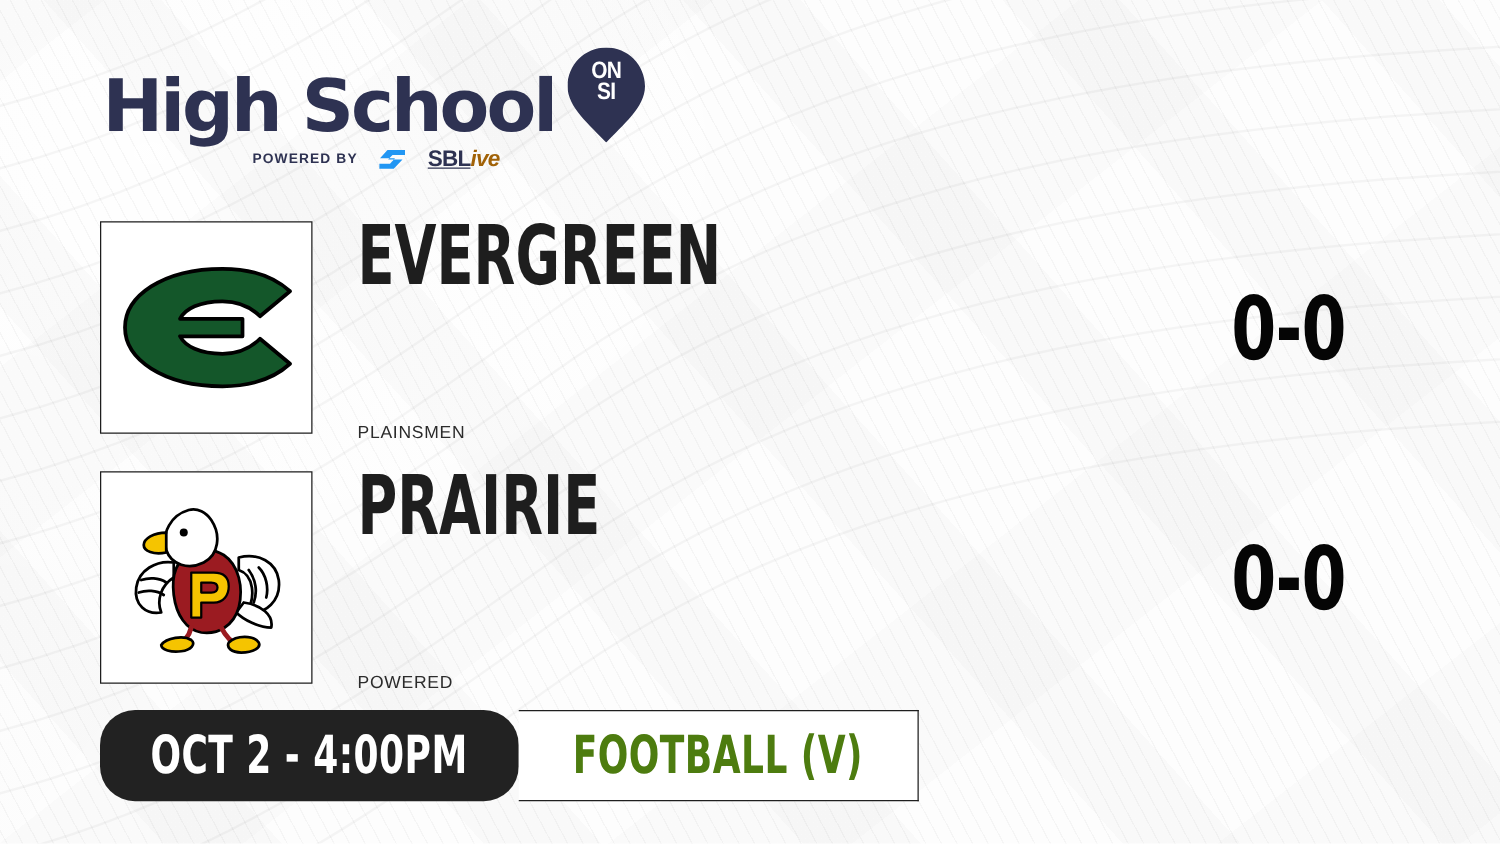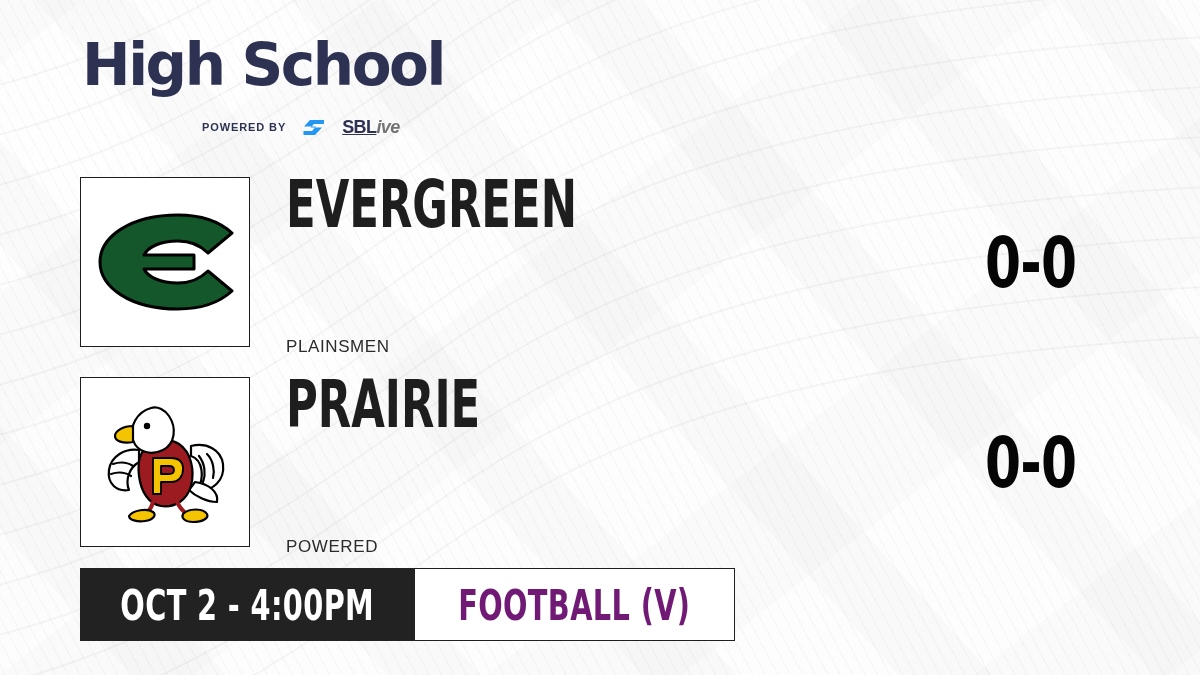--- a/index.html
+++ b/index.html
@@ -75,23 +75,22 @@
   
   .brand {
     position: absolute;
     left: 82px;
     top: 36px;
     width: 420px;
   }
 
   .brand-row {
     display: flex;
-    align-items: flex-start;
+    align-items: flex-end;
     gap: 10px;
-    flex-direction: column;
   }
 
   .brand-word {
     font-family: "DejaVu Sans", sans-serif;
     font-size: 58px;
     font-weight: 700;
     letter-spacing: -2.4px;
     color: #2e3252;
     line-height: 1;
     white-space: nowrap;
@@ -115,21 +114,21 @@
     font-size: 19px;
     line-height: 17px;
     letter-spacing: -0.5px;
     transform: scaleX(0.88);
   }
 
   .powered {
     display: flex;
     align-items: center;
     gap: 17px;
-    margin-top: 24px;
+    margin-top: 4px;
     margin-left: 120px;
   }
   .powered-label {
     font-size: 11px;
     font-weight: 700;
     letter-spacing: 0.9px;
     color: #2e3252;
   }
   .sbl-mark {
     display: inline-block;
@@ -139,21 +138,21 @@
   }
   .sbl-mark svg { width: 100%; height: 100%; display: block; }
   .sbl-word {
     font-size: 18px;
     font-weight: 700;
     letter-spacing: -0.6px;
     line-height: 1;
     white-space: nowrap;
   }
   .sbl-a { color: #2e3252; text-decoration: underline; }
-  .sbl-b { color: #737373; font-style: italic; }
+  .sbl-b { color: #a16207; font-style: italic; }
 
   
   .team-row {
     position: absolute;
     left: 0; right: 4px;
     height: 200px;
   }
   .team-row.row-1 { top: 163px; }
   .team-row.row-2 { top: 363px; }
 
@@ -192,21 +191,21 @@
     letter-spacing: 0px;
     transform: scaleX(0.70) scaleY(1.06);
     transform-origin: left top;
     white-space: nowrap;
   }
 
   .team-mascot {
     position: absolute;
     top: 174px;
     left: 0;
-    font-size: 17px;
+    font-size: 14px;
     font-weight: 400;
     letter-spacing: 0.6px;
     color: #2b2b2b;
     white-space: nowrap;
   }
 
   .score {
     position: absolute;
     left: 848px;
     top: 0;
@@ -236,24 +235,25 @@
     display: flex;
     align-items: stretch;
   }
   .banner-date {
     background: #222222;
     color: #ffffff;
     display: flex;
     align-items: center;
     justify-content: center;
     width: 335px;
+    border-radius: 28px;
   }
   .banner-sport {
     background: #ffffff;
-    color: #701a75;
+    color: #4d7c0f;
     border: 1.5px solid #1f1f1f;
     border-left: none;
     display: flex;
     align-items: center;
     justify-content: center;
     width: 320px;
   }
   .banner-txt {
     font-family: "DejaVu Sans", sans-serif;
     font-size: 40px;
@@ -291,20 +291,29 @@
         <path d="M-100,1120 C 260,1120 430,1000 640,850 C 850,700 1100,630 1700,630"></path>
         <path d="M-100,1170 C 260,1170 430,1050 640,900 C 850,750 1100,680 1700,680"></path>
         <path d="M-100,1220 C 260,1220 430,1100 640,950 C 850,800 1100,730 1700,730"></path>
       </g>
     </svg>
   </div>
 
   <div class="brand">
     <div class="brand-row">
       <div class="brand-word">High School</div>
+      <div class="pin">
+        <svg viewBox="0 0 62 76" aria-hidden="true">
+          <path d="M31 0 C13.9 0 0 13.9 0 31 C0 48 18 62 31 76 C44 62 62 48 62 31 C62 13.9 48.1 0 31 0 Z" fill="#2e3252"></path>
+        </svg>
+        <div class="pin-text">
+          <div>ON</div>
+          <div>SI</div>
+        </div>
+      </div>
     </div>
     <div class="powered">
       <span class="powered-label">POWERED BY</span>
       <span class="sbl-mark">
         <svg viewBox="0 0 22 17" aria-hidden="true">
           <path d="M21 1 L7 1 L1 7.5 L13 7.5 L9 12 L0.5 12 L0.5 16 L12 16 L19 8.5 L7.5 8.5 L11 5 L21 5 Z" fill="#2196f3"></path>
         </svg>
       </span>
       <span class="sbl-word"><span class="sbl-a">SBL</span><span class="sbl-b">ive</span></span>
     </div>

